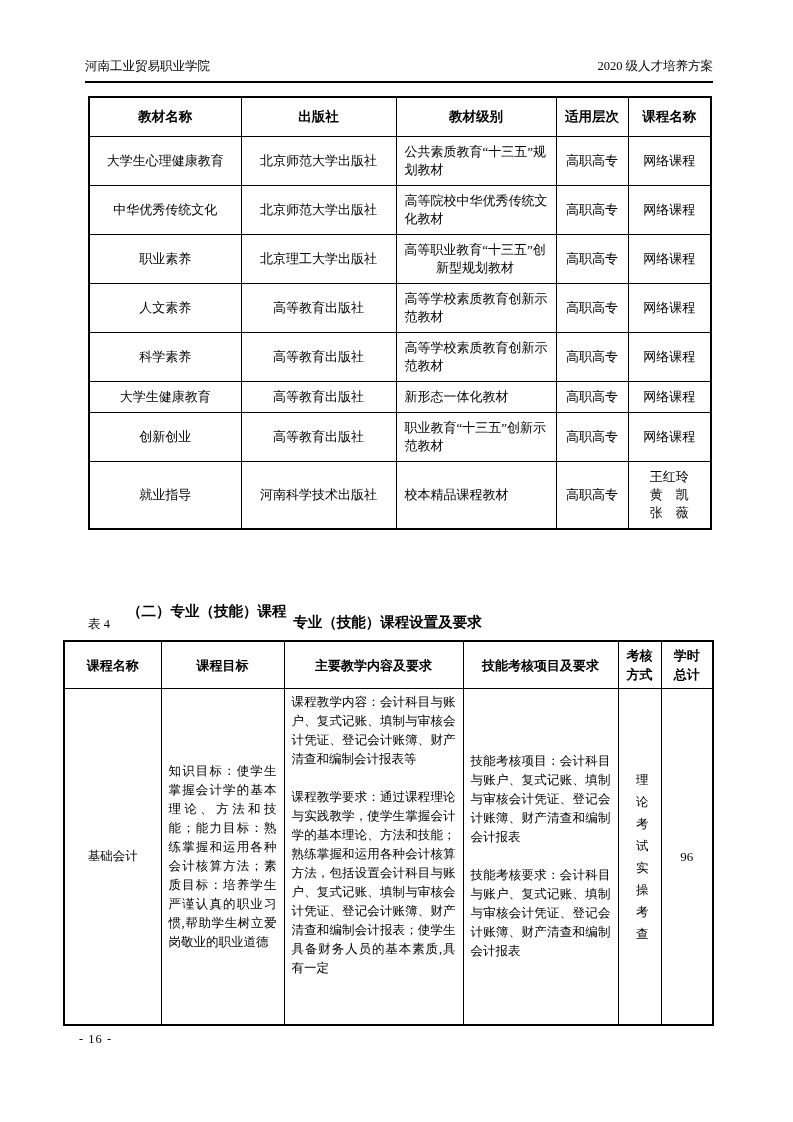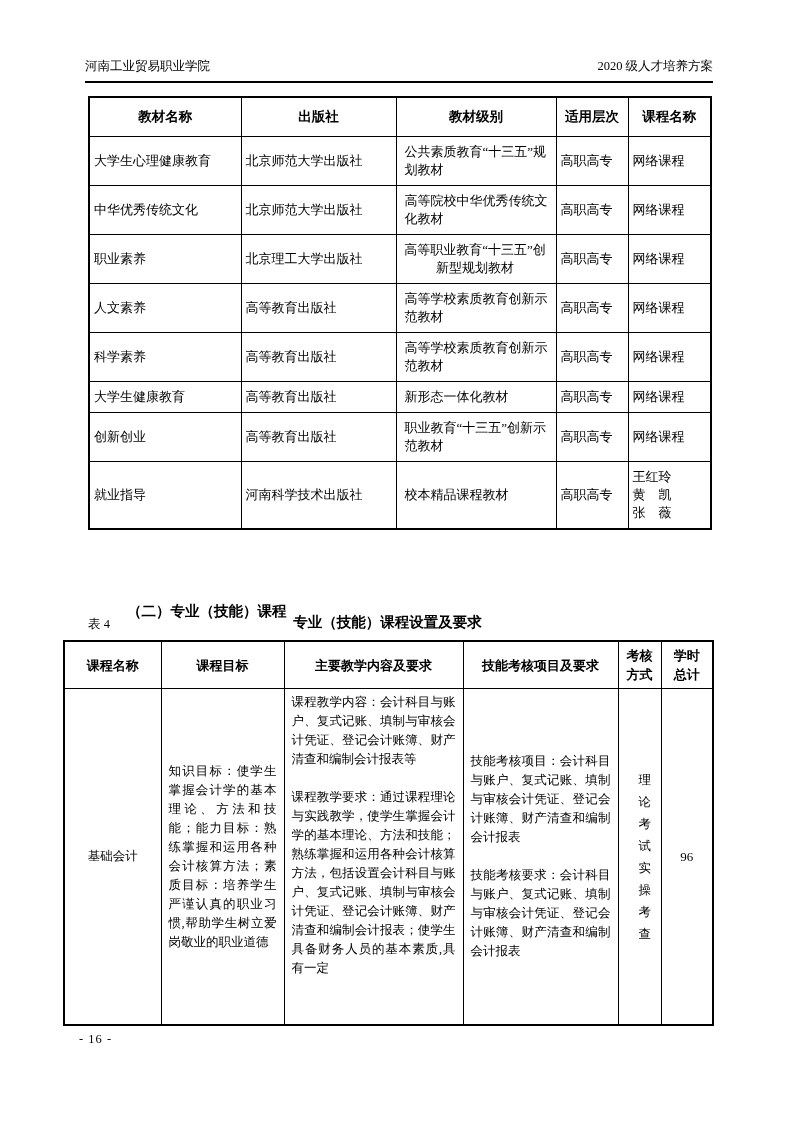--- a/index.html
+++ b/index.html
@@ -41,20 +41,21 @@
   }
   .tb1 th {
     font-size: 13.5px;
     padding: 10px 2px;
     text-align: center;
   }
   .tb1 td {
     font-size: 13px;
     line-height: 18px;
     padding: 6px 4px;
+    text-align: center;
     vertical-align: middle;
   }
   .tb1 tbody td:nth-child(3) {
     text-align: left;
     padding-left: 8px;
     padding-right: 6px;
   }
   .tb1 tbody tr:nth-child(3) td:nth-child(3),
   .tb1 tbody tr:nth-child(9) td:nth-child(3) {
     text-align: center;
@@ -108,21 +109,21 @@
   .tb2 td {
     font-size: 12.5px;
     line-height: 19px;
     vertical-align: middle;
     overflow: hidden;
   }
   .tb2 td.course-name { text-align: center; }
   .tb2 td.objectives  { text-align: justify; padding: 6px 7px; }
   .tb2 td.content     { text-align: justify; padding: 4px 7px; vertical-align: top; height: 327px; }
   .tb2 td.assessment  { text-align: justify; padding: 4px 7px; }
-  .tb2 td.method      { text-align: left; padding: 2px 20px; line-height: 22px; }
+  .tb2 td.method      { text-align: right; padding: 2px 12px; line-height: 22px; }
   .tb2 td.hours       { text-align: center; font-size: 13px; }
   .para + .para { margin-top: 19px; }
 
   
   .footer {
     position: absolute;
     left: 79px;
     top: 1032px;
     font-size: 12.5px;
     letter-spacing: 1px;

